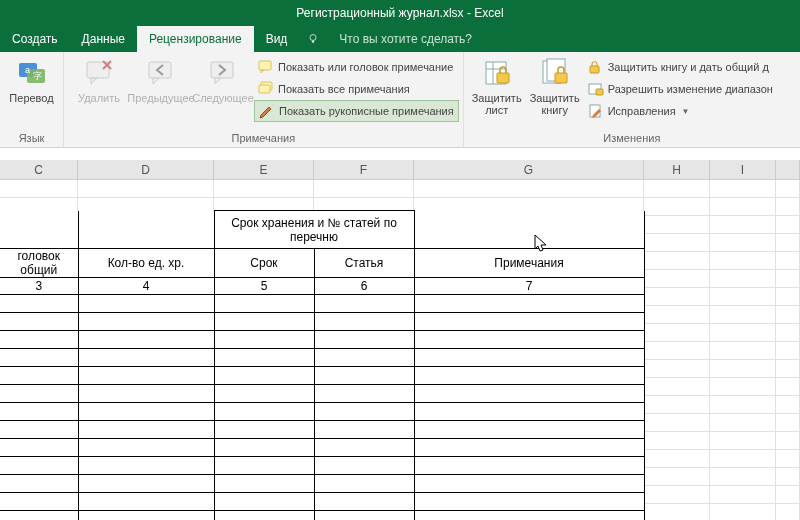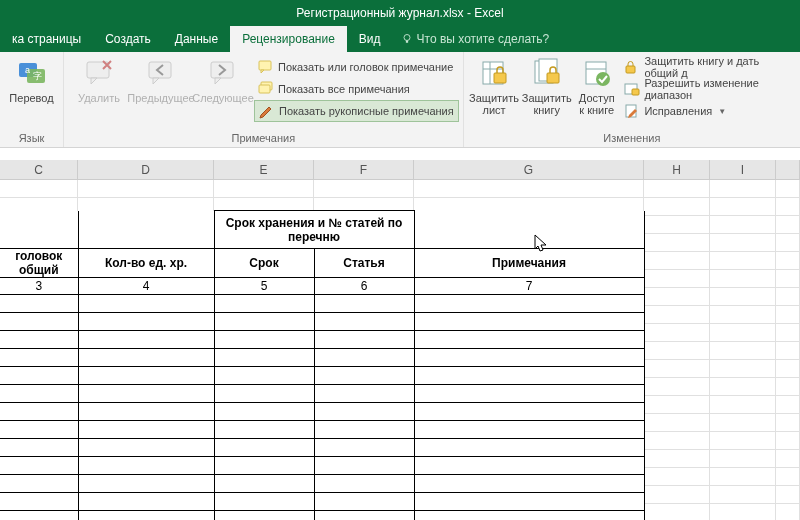--- a/index.html
+++ b/index.html
@@ -3,21 +3,21 @@
 <meta charset="utf-8">
 <style>
   * { box-sizing: border-box; margin: 0; padding: 0; }
   body { font-family: "Segoe UI", Arial, sans-serif; font-size: 12px; background: #fff; width: 800px; height: 520px; overflow: hidden; position: relative; }
   
   .titlebar { background: #0b6f3b; height: 26px; color: #fff; text-align: center; line-height: 26px; font-size: 12px; }
   
   .tabs { background: #0b6f3b; height: 26px; display: flex; align-items: stretch; padding-left: 0; }
   .tab { padding: 0 12px; color: #fff; font-size: 12px; display: flex; align-items: center; cursor: pointer; }
   .tab.active { background: #f3f3f3; color: #0b6f3b; }
-  .tell-me { display: flex; align-items: center; color: #c7e5d3; margin-left: 8px; gap: 4px; text-align: right; }
+  .tell-me { display: flex; align-items: center; color: #c7e5d3; margin-left: 8px; gap: 20px; text-align: right; }
   .bulb { width: 12px; height: 12px; }
   
   .ribbon { background: #f3f3f3; height: 96px; border-bottom: 1px solid #d4d4d4; display: flex; }
   .group { border-right: 1px solid #e1e1e1; padding: 2px 4px 0 4px; display: flex; flex-direction: column; }
   .group-body { flex: 1; display: flex; align-items: flex-start; }
   .group-label { text-align: center; font-size: 11px; color: #666; padding: 2px 0 3px 0; }
   
   .bigbtn { display: flex; flex-direction: column; align-items: center; width: 62px; padding-top: 3px; cursor: pointer; }
   .bigbtn .icn { width: 32px; height: 32px; margin-bottom: 3px; }
   .bigbtn .lbl { font-size: 11px; text-align: center; line-height: 12px; color: #444; }
@@ -33,34 +33,33 @@
   .colheads { height: 20px; background: #e6e6e6; border-bottom: 1px solid #ccc; display: flex; }
   .colhead { border-right: 1px solid #ccc; text-align: center; font-size: 12px; color: #555; line-height: 20px; }
   
   .gridrows { }
   .gridrow { height: 18px; display: flex; }
   .gcell { border-right: 1px solid #e0e0e0; border-bottom: 1px solid #e0e0e0; height: 18px; }
   
   .overlay-table { position: absolute; top: 62px; left: 0; }
   .ot { border-collapse: collapse; }
   .ot td { border: 1px solid #000; font-size: 12px; text-align: center; vertical-align: middle; background: #fff; }
-  .ot .hdr { font-weight: bold; }
+  .ot .hdr { font-weight: normal; }
   .ot .noleft { border-left: none; }
   
   .cursor { position: absolute; width: 14px; height: 20px; }
 </style>
 </head>
 <body>
 
 <div class="titlebar">
   <span>Регистрационный журнал.xlsx - Excel</span>
 </div>
 
 <div class="tabs">
-  <div class="tab">ка страницы</div>
   <div class="tab">Создать</div>
   <div class="tab">Данные</div>
   <div class="tab active">Рецензирование</div>
   <div class="tab">Вид</div>
   <div class="tell-me">
     <svg class="bulb" viewBox="0 0 16 16">
         <circle cx="8" cy="6" r="4" fill="none" stroke="#c7e5d3" stroke-width="1.2"></circle>
         <rect x="6.5" y="10" width="3" height="3" fill="#c7e5d3"></rect>
       </svg>
     <span>Что вы хотите сделать?</span>
@@ -151,30 +150,20 @@
       </div>
       <div class="bigbtn" style="width:58px">
         <svg class="icn" viewBox="0 0 32 32">
             <rect x="4" y="4" width="18" height="22" fill="#fff" stroke="#8aa"></rect>
             <rect x="8" y="2" width="18" height="22" fill="#fff" stroke="#8aa"></rect>
             <rect x="16" y="16" width="12" height="10" rx="1" fill="#f5c84c" stroke="#c49a20"></rect>
             <path d="M19 16v-3a3 3 0 016 0v3" fill="none" stroke="#c49a20" stroke-width="1.5"></path>
           </svg>
         <div class="lbl" style="white-space:pre">Защитить
 книгу</div>
-      </div>
-      <div class="bigbtn" style="width:52px">
-        <svg class="icn" viewBox="0 0 32 32">
-            <rect x="5" y="5" width="20" height="22" fill="#fff" stroke="#8aa"></rect>
-            <line x1="5" y1="12" x2="25" y2="12" stroke="#8aa"></line>
-            <circle cx="22" cy="22" r="7" fill="#7bb661"></circle>
-            <path d="M18 22l3 3 5-6" stroke="#fff" stroke-width="2" fill="none"></path>
-          </svg>
-        <div class="lbl" style="white-space:pre">Доступ
-к книге</div>
       </div>
       <div style="display:flex;flex-direction:column;padding-top:2px">
         <div class="smallrow">
           <svg class="sicon" viewBox="0 0 16 16">
               <rect x="2" y="7" width="9" height="7" rx="1" fill="#f5c84c" stroke="#c49a20"></rect>
               <path d="M4 7V5a2.5 2.5 0 015 0v2" fill="none" stroke="#c49a20"></path>
             </svg>
           <span>Защитить книгу и дать общий д</span>
         </div>
         <div class="smallrow">

